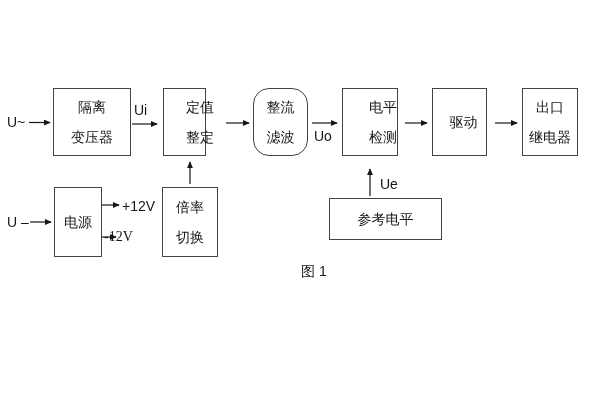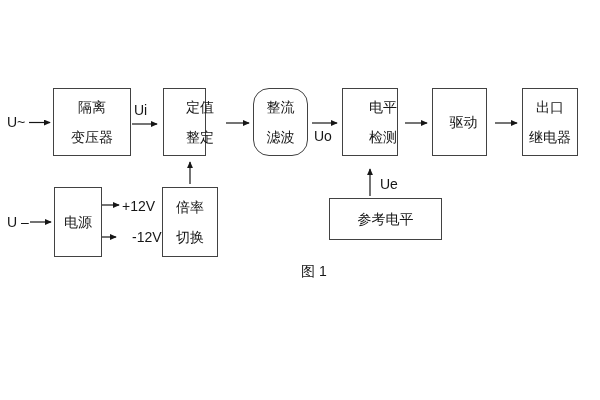--- a/index.html
+++ b/index.html
@@ -63,21 +63,21 @@
     font-size: 14px;
     line-height: 14px;
     color: #161616;
     white-space: nowrap;
   }
   .l-ac   { left: 7px;   top: 115px; }
   .l-ui   { left: 134px; top: 103px; }
   .l-uo   { left: 314px; top: 104px; margin-top: 25px; }
   .l-ue   { left: 380px; top: 177px; }
   .l-p12  { left: 122px; top: 199px; }
-  .l-n12  { left: 132px; top: 230px; }
+  .l-n12  { left: 104px; top: 230px; font-family: Liberation Serif, serif; }
   .l-dc   { left: 7px;   top: 215px; }
 
   .caption {
     position: absolute;
     left: 301px;
     top: 264px;
     font-size: 14px;
     line-height: 15px;
     color: #161616;
     white-space: nowrap;

